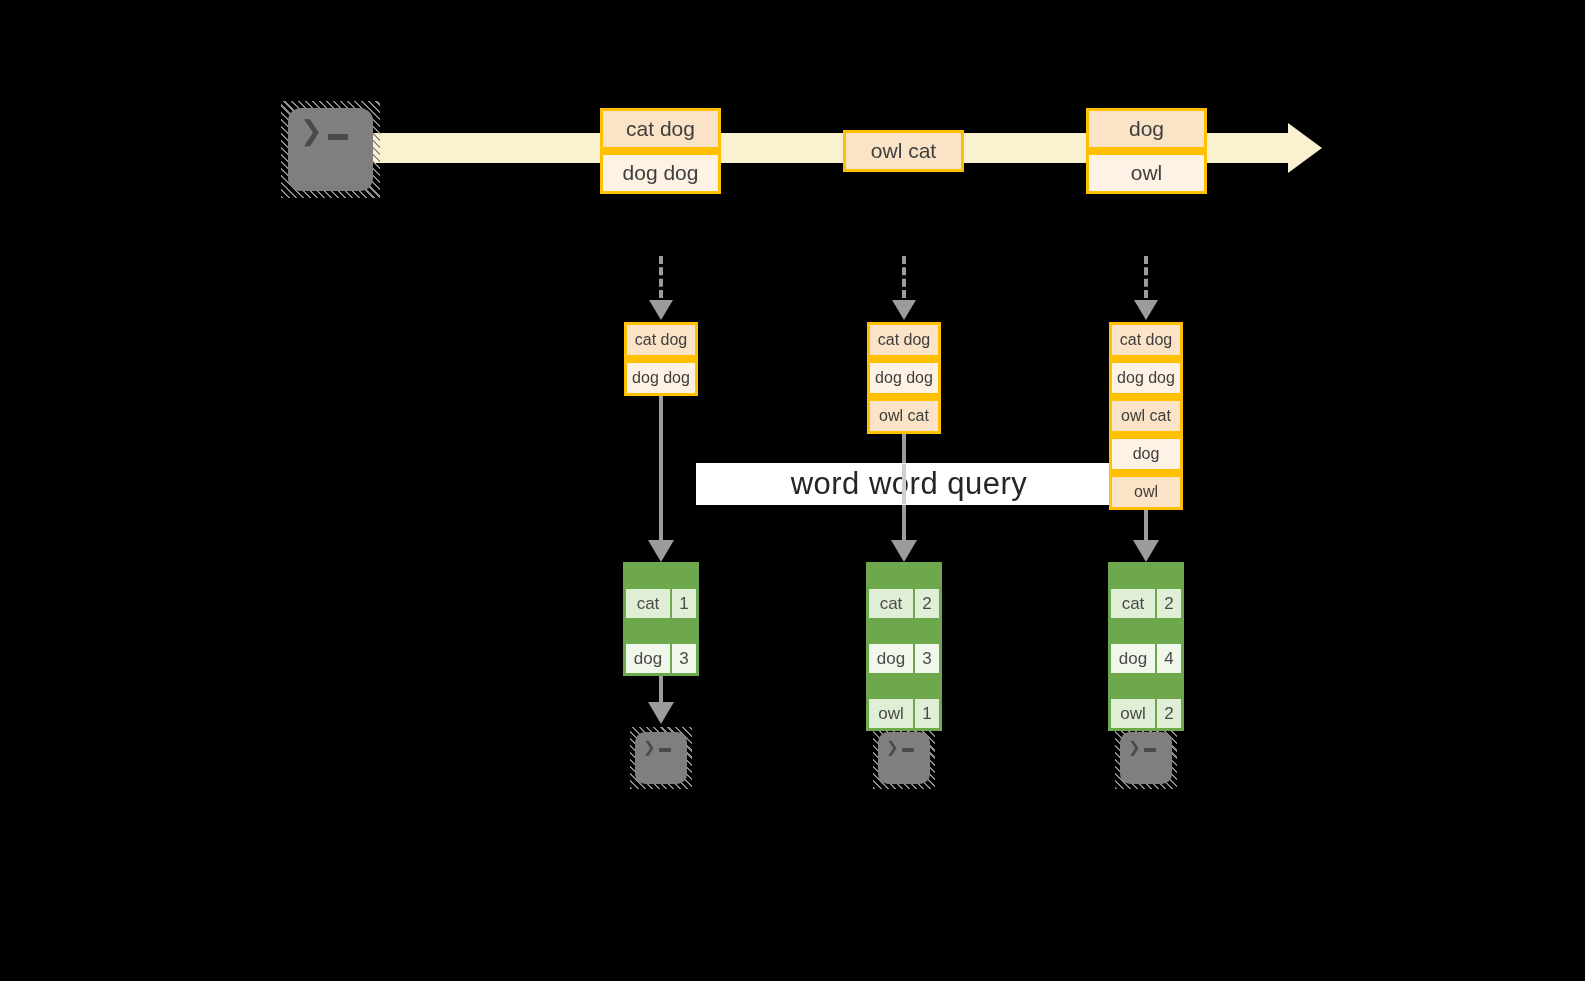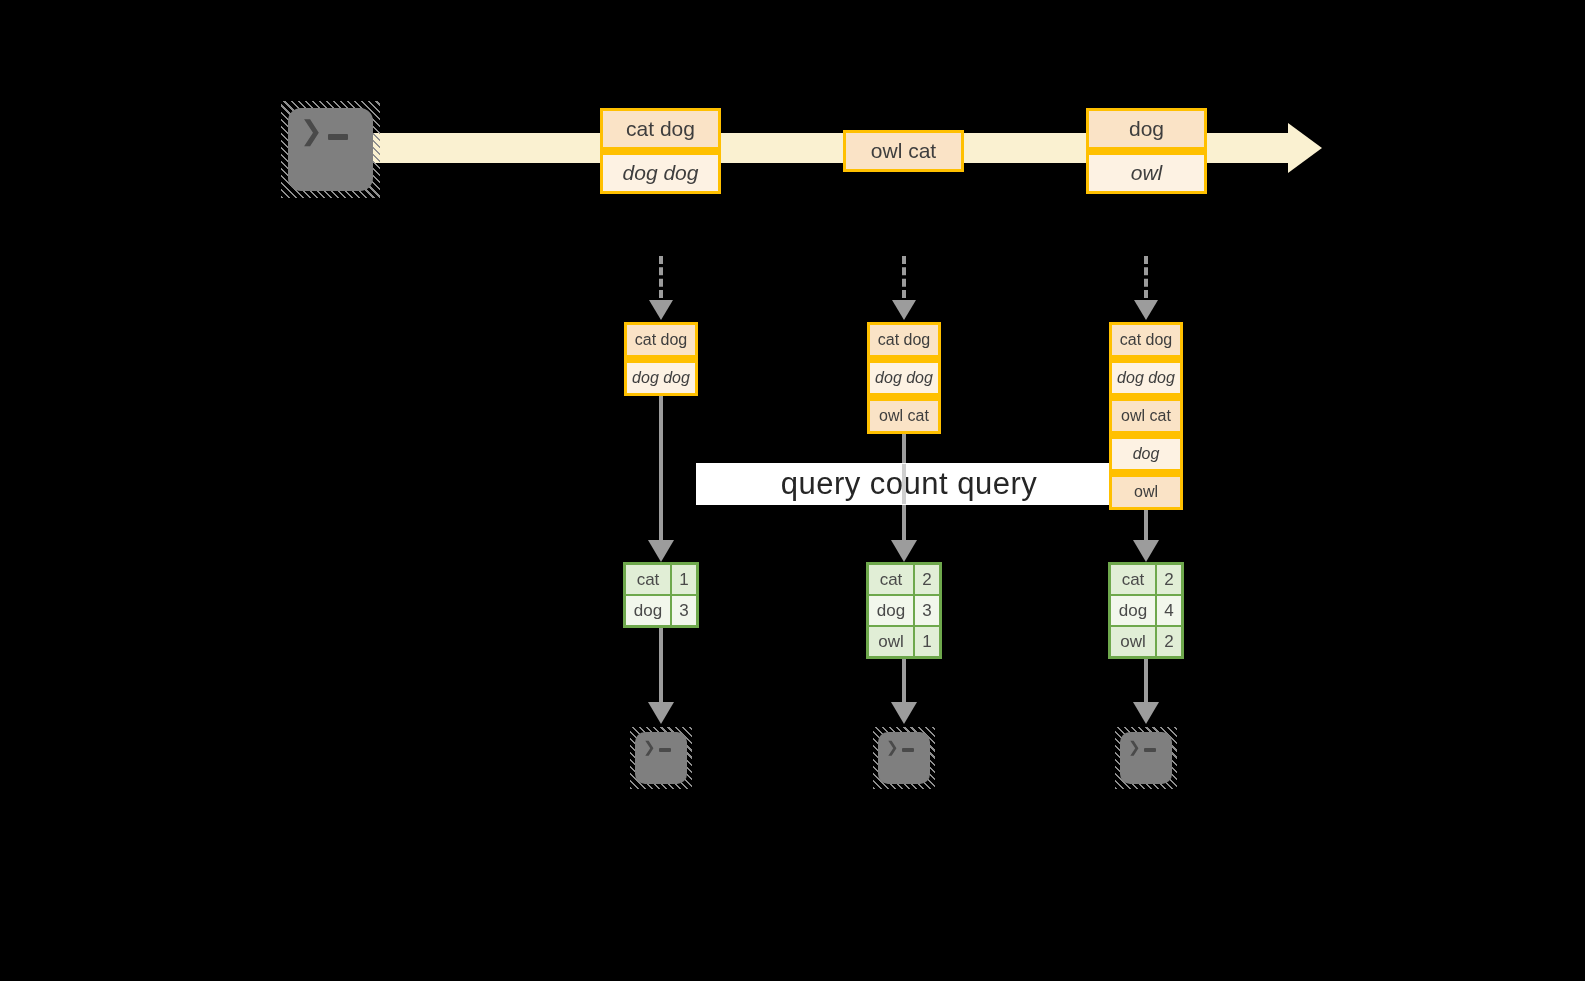--- a/index.html
+++ b/index.html
@@ -13,41 +13,41 @@
     border-left:34px solid #FAF1D1; z-index:1; }
 
   
   .obox { position:absolute; border:3px solid #FFC000; background:#FFC000; z-index:2;
     display:flex; flex-direction:column; gap:8px; box-sizing:border-box; }
   .obox .cell { display:flex; align-items:center; justify-content:center; color:#3E3E3E; }
   .evbox .cell { height:36px; font-size:21px; }
   .stbox { z-index:4; }
   .stbox .cell { height:30px; font-size:16px; }
   .fa { background:#FAE3C6; }   
-  .fb { background:#FDF2E3;font-style:italic; }   
+  .fb { background:#FDF2E3; }   
 
   
   .vline { position:absolute; width:4px; background:#9C9C9C; z-index:2; }
   .dashline { position:absolute; width:0; border-left:4px dashed #9C9C9C; z-index:2; }
   .ahead { position:absolute; width:0; height:0; z-index:2;
     border-left:13px solid transparent; border-right:13px solid transparent;
     border-top:22px solid #9C9C9C; }
   .dhead { border-left-width:12px; border-right-width:12px; border-top-width:20px; }
   .overline { position:absolute; width:4px; background:#CFCFCF; z-index:5; }
 
   
   .qband { position:absolute; left:696px; top:463px; width:426px; height:42px; background:#FFFFFF; z-index:3;
     display:flex; align-items:center; justify-content:center; }
   .qband span { font-size:31px; font-weight:300; letter-spacing:0.5px; color:#262626; }
 
   
   .wtable { position:absolute; z-index:4; border:3px solid #6EA84C; background:#6EA84C;
     display:grid; grid-template-columns:44px 24px; gap:2px; box-sizing:content-box; }
   .wtable .wc { height:29px; display:flex; align-items:center; justify-content:center;
-    font-size:17px; color:#4A4A4A; }
+    font-size:17px; color:#4A4A4A;margin-top:24px; }
   .ga { background:#E1EED6; }
   .gb { background:#F2F7EC; }
 
   
   .term { position:absolute; z-index:2;
     background:repeating-linear-gradient(45deg,#8F8F8F 0px,#8F8F8F 1.5px,rgba(0,0,0,0) 1.5px,rgba(0,0,0,0) 5px); }
   .term-inner { position:absolute; background:#7F7F7F; display:flex; align-items:flex-start; }
   .term.big .term-inner { left:7px; top:7px; right:7px; bottom:7px; border-radius:13px; padding:10px 0 0 12px; }
   .term.small .term-inner { left:5px; top:5px; right:5px; bottom:5px; border-radius:10px; padding:7px 0 0 8px; }
   .chev { color:#4A4A4A; font-weight:700; line-height:1; }
@@ -85,21 +85,21 @@
   </div>
 
   <div class="dashline" style="left:659px;top:256px;height:42px"></div>
   <div class="ahead dhead" style="left:649px;top:300px"></div>
   <div class="dashline" style="left:902px;top:256px;height:42px"></div>
   <div class="ahead dhead" style="left:892px;top:300px"></div>
   <div class="dashline" style="left:1144px;top:256px;height:42px"></div>
   <div class="ahead dhead" style="left:1134px;top:300px"></div>
 
   <div class="qband">
-    <span>query count query</span>
+    <span>word word query</span>
   </div>
   <div class="overline" style="left:902px;top:464px;height:40px"></div>
 
   <div class="obox stbox" style="left:624px;top:322px;width:74px">
     <div class="cell fa">cat dog</div>
     <div class="cell fb">dog dog</div>
   </div>
   <div class="obox stbox" style="left:867px;top:322px;width:74px">
     <div class="cell fa">cat dog</div>
     <div class="cell fb">dog dog</div>

